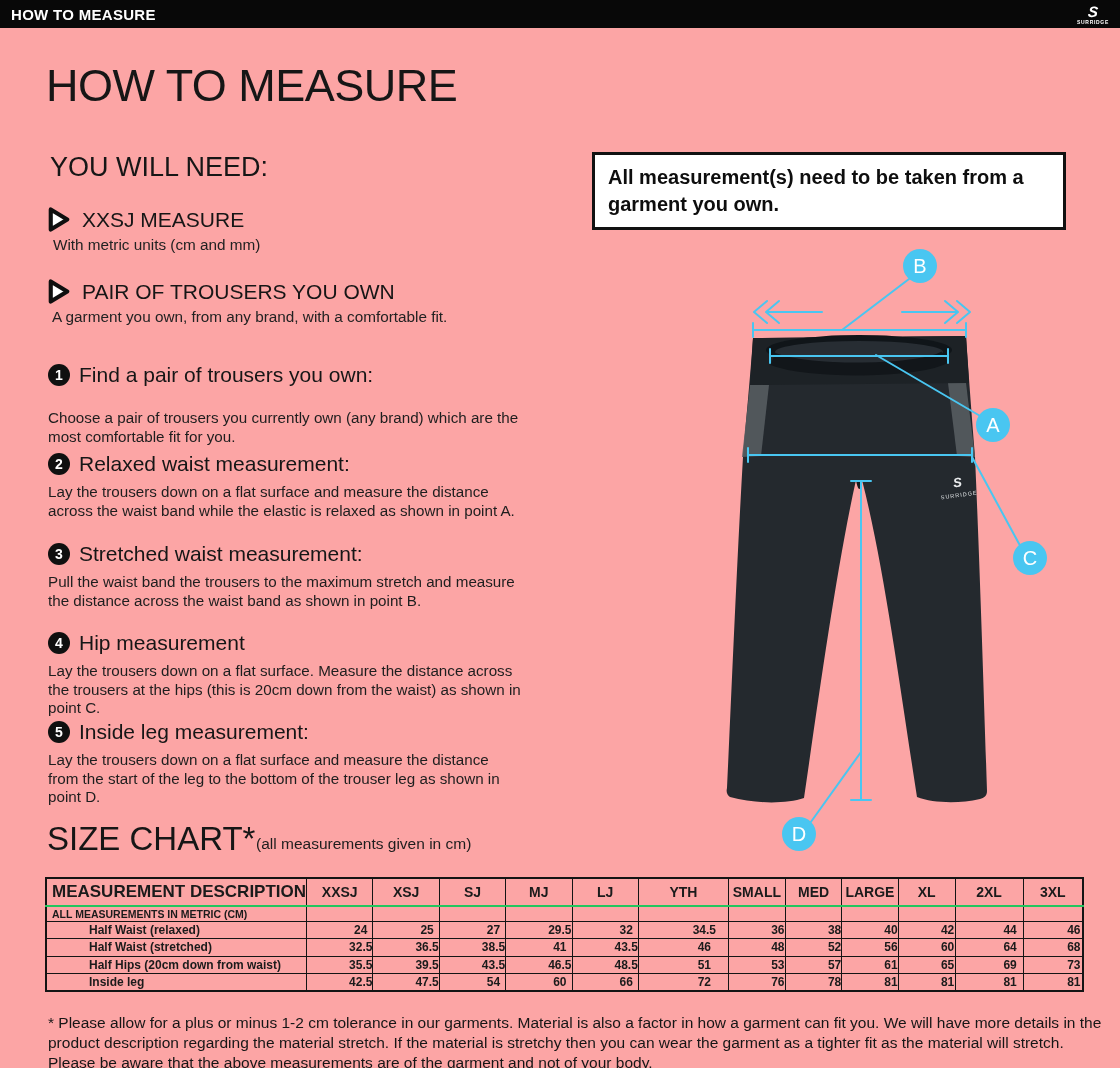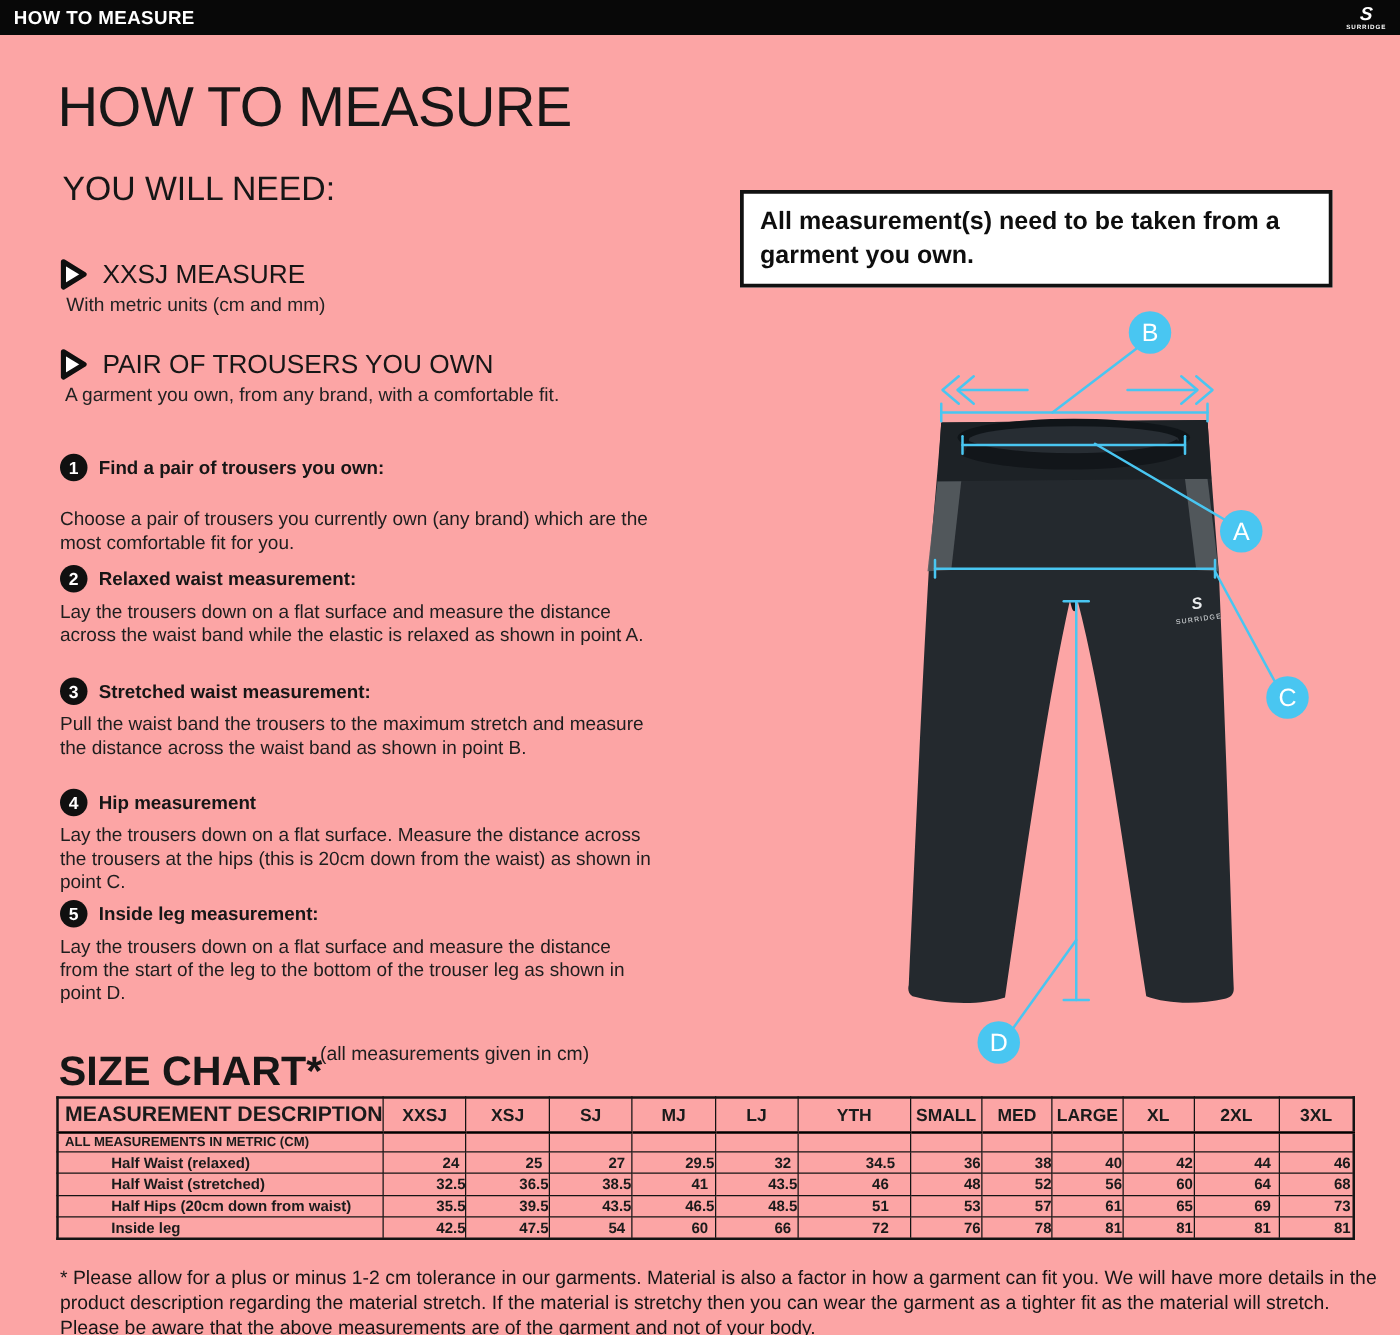--- a/index.html
+++ b/index.html
@@ -10,47 +10,47 @@
   
   .topbar{position:absolute;left:0;top:0;width:1120px;height:28px;background:#080808;
           display:flex;align-items:center;justify-content:space-between;
           padding:0 11px;box-sizing:border-box;}
   .topbar-title{color:#fff;font-size:15px;font-weight:700;letter-spacing:.3px;}
   .brand{display:flex;flex-direction:column;align-items:center;line-height:1;color:#fff;}
   .brand-s{font-size:15px;font-weight:700;font-style:italic;transform:skewX(-6deg);}
   .brand-name{font-size:5px;font-weight:700;letter-spacing:.7px;margin-top:1px;}
 
   .page-title{left:46px;top:60px;font-size:45px;font-weight:400;color:#161616;letter-spacing:-.5px;}
-  .ywn{left:50px;top:136px;font-size:27px;font-weight:400;color:#161616;}
+  .ywn{left:50px;top:152px;font-size:27px;font-weight:400;color:#161616;}
 
   .tool-name{font-size:21px;color:#161616;}
   .tool-detail{font-size:15.3px;color:#222;}
   .tool-head{display:flex;align-items:center;gap:12px;}
   .tri-icon{width:22px;height:27px;flex:0 0 auto;}
 
   .step-circle{width:22px;height:22px;border-radius:50%;background:#101010;color:#fff;
                font-size:14px;font-weight:700;display:flex;align-items:center;justify-content:center;}
   .step-head{display:flex;align-items:center;gap:9px;}
-  .step-title{font-size:15px;color:#161616;font-weight:bold;}
+  .step-title{font-size:21px;color:#161616;}
   .step-body{font-size:15.2px;line-height:1.22;color:#1e1e1e;width:502px;}
 
   .note-box{left:592px;top:152px;width:474px;height:78px;border:3px solid #111;
             box-sizing:border-box;padding:9px 13px;font-size:20px;font-weight:700;
             line-height:1.35;color:#0e0e0e;background:#fff;}
 
-  .size-chart-title{left:47px;top:838px;font-size:33px;font-weight:700;color:#161616;}
+  .size-chart-title{left:47px;top:820px;font-size:33px;font-weight:400;color:#161616;}
   .size-chart-sub{left:256px;top:835px;font-size:15.5px;color:#1e1e1e;}
 
   .size-table{position:absolute;left:45px;top:877px;border-collapse:collapse;
               table-layout:fixed;border:2px solid #141414;}
   .size-table td,.size-table th{border:1px solid #141414;padding:0;overflow:hidden;
               white-space:nowrap;box-sizing:border-box;}
   .size-table th{height:28px;}
   .size-table .desc{text-align:left;padding-left:5px;}
-  .size-table tr.head th{border-bottom:2px solid #000000;font-size:17px;}
+  .size-table tr.head th{border-bottom:2px solid #22c55e;font-size:17px;}
   .size-table tr.head th.size-col{font-size:14px;}
   .size-table tr.metric td{height:15px;font-size:10.5px;font-weight:700;}
   .size-table tr.data td{height:17.5px;font-size:12px;font-weight:700;text-align:center;padding-left:42px;}
   .size-table tr.data td.desc{text-align:left;font-weight:700;}
 
   .footnote{left:48px;top:1013px;width:1060px;font-size:15.5px;line-height:1.29;color:#161616;}
 
   .pants-wrap{left:690px;top:240px;width:430px;height:635px;}
   .pants-svg text{font-family:"Liberation Sans",sans-serif;}
   .cyan-line{stroke:#49c6f1;stroke-width:2;fill:none;stroke-linecap:round;stroke-linejoin:round;}

